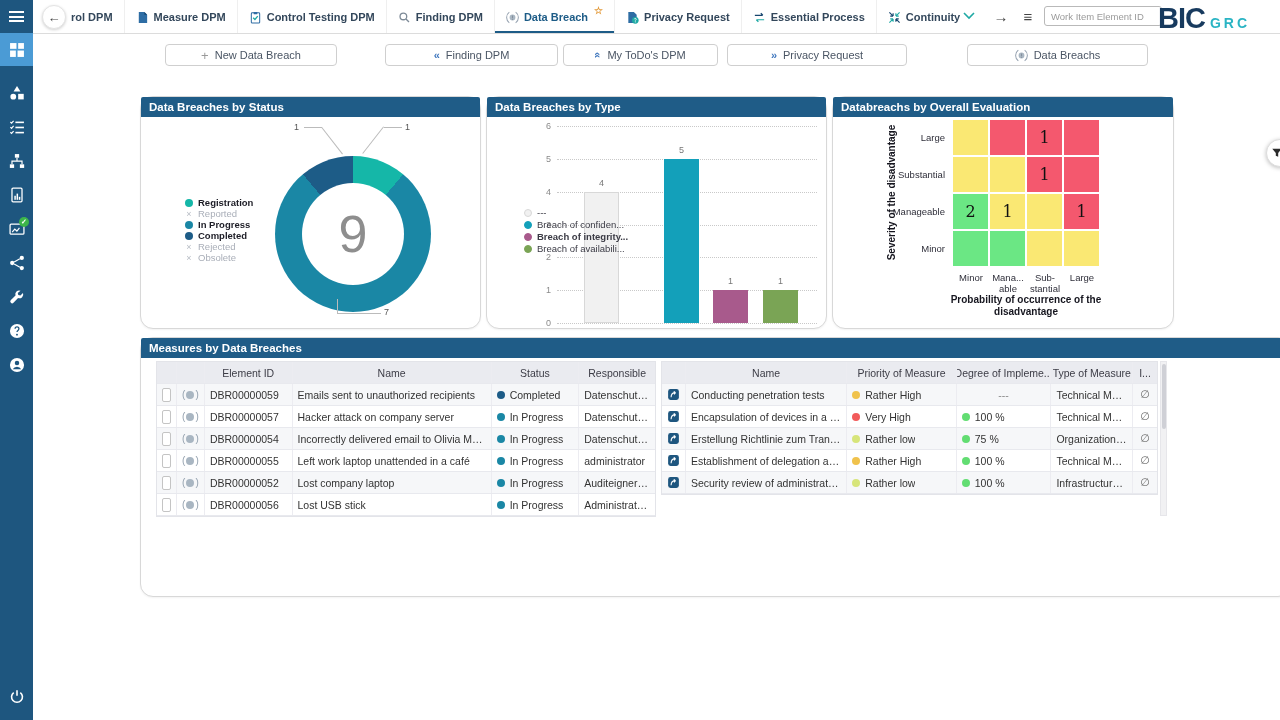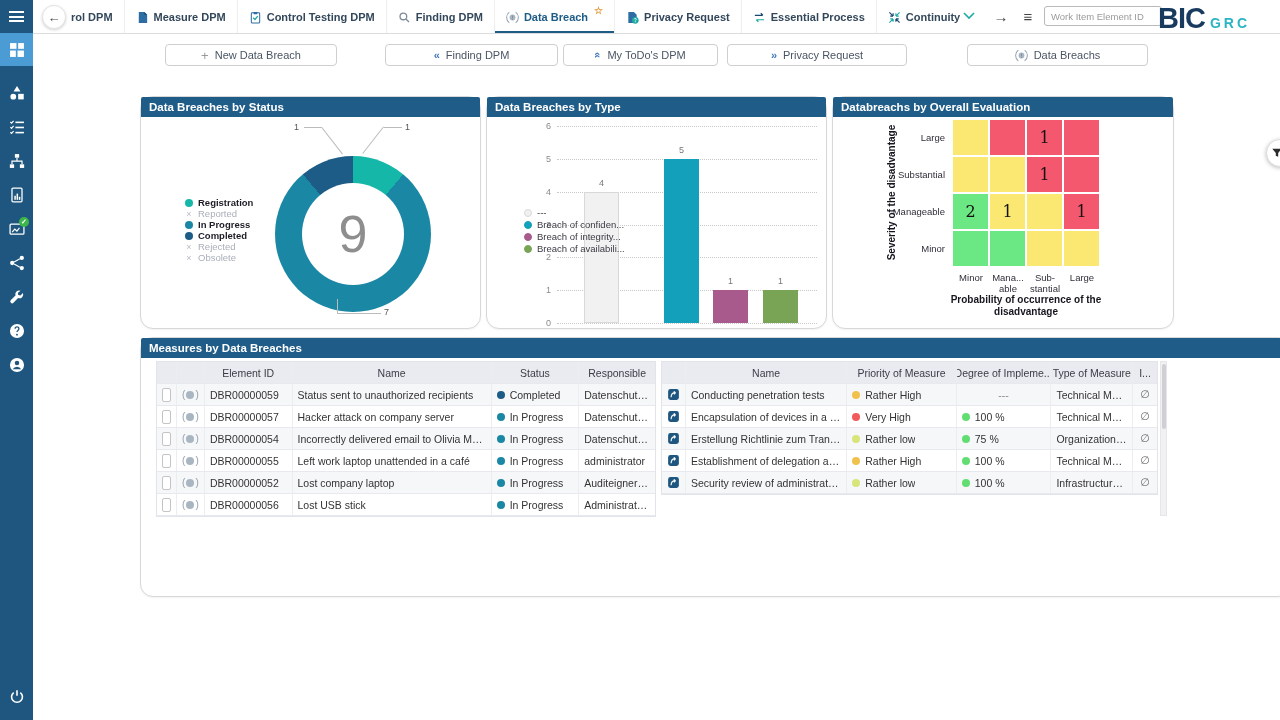--- a/index.html
+++ b/index.html
@@ -414,21 +414,21 @@
         <div class="bar" style="left: 177px; top: 61.8333px; width: 35px; height: 164.167px; background: rgb(19, 160, 186); border: 1px solid rgb(19, 160, 186); box-sizing: border-box;"></div>
         <div class="bar-val" style="left: 177px; top: 47.8333px;">5</div>
         <div class="legend-item" style="left: 8px; top: 122px;">
           <span class="legend-dot" style="background: rgb(19, 160, 186); border: 1px solid rgb(19, 160, 186); box-sizing: border-box;"></span>
           <span style="color: rgb(58, 58, 68);">Breach of confiden...</span>
         </div>
         <div class="bar" style="left: 226px; top: 193.167px; width: 35px; height: 32.8333px; background: rgb(168, 90, 140); border: 1px solid rgb(168, 90, 140); box-sizing: border-box;"></div>
         <div class="bar-val" style="left: 226px; top: 179.167px;">1</div>
         <div class="legend-item" style="left: 8px; top: 134px;">
           <span class="legend-dot" style="background: rgb(168, 90, 140); border: 1px solid rgb(168, 90, 140); box-sizing: border-box;"></span>
-          <span style="color: rgb(58, 58, 68);">Breach of integrity...</span>
+          <span style="color: rgb(58, 58, 68); font-weight: bold;">Breach of integrity...</span>
         </div>
         <div class="bar" style="left: 276px; top: 193.167px; width: 35px; height: 32.8333px; background: rgb(122, 164, 85); border: 1px solid rgb(122, 164, 85); box-sizing: border-box;"></div>
         <div class="bar-val" style="left: 276px; top: 179.167px;">1</div>
         <div class="legend-item" style="left: 8px; top: 146px;">
           <span class="legend-dot" style="background: rgb(122, 164, 85); border: 1px solid rgb(122, 164, 85); box-sizing: border-box;"></span>
           <span style="color: rgb(58, 58, 68);">Breach of availabili...</span>
         </div>
       </div>
   </div>
 
@@ -477,21 +477,21 @@
         </div>
         <div class="gtr odd">
           <div class="gtc center" style="width: 20px;">
             <div class="cbx"></div>
           </div>
           <div class="gtc center" style="width: 28px;">
             <span class="paren-ic">(<span class="pc"></span>)</span>
           </div>
           <div class="gtc" style="width: 88px;">DBR00000059</div>
           <div class="gtc" style="width: 200px;">
-            <span class="ell">Status sent to unauthorized recipients</span>
+            <span class="ell">Emails sent to unauthorized recipients</span>
           </div>
           <div class="gtc" style="width: 88px;">
             <span class="sdot" style="background: rgb(29, 92, 135);"></span>
             <span class="ell">Completed</span>
           </div>
           <div class="gtc" style="width: 76px;">
             <span class="ell">Datenschutzkoordi...</span>
           </div>
         </div>
         <div class="gtr">

